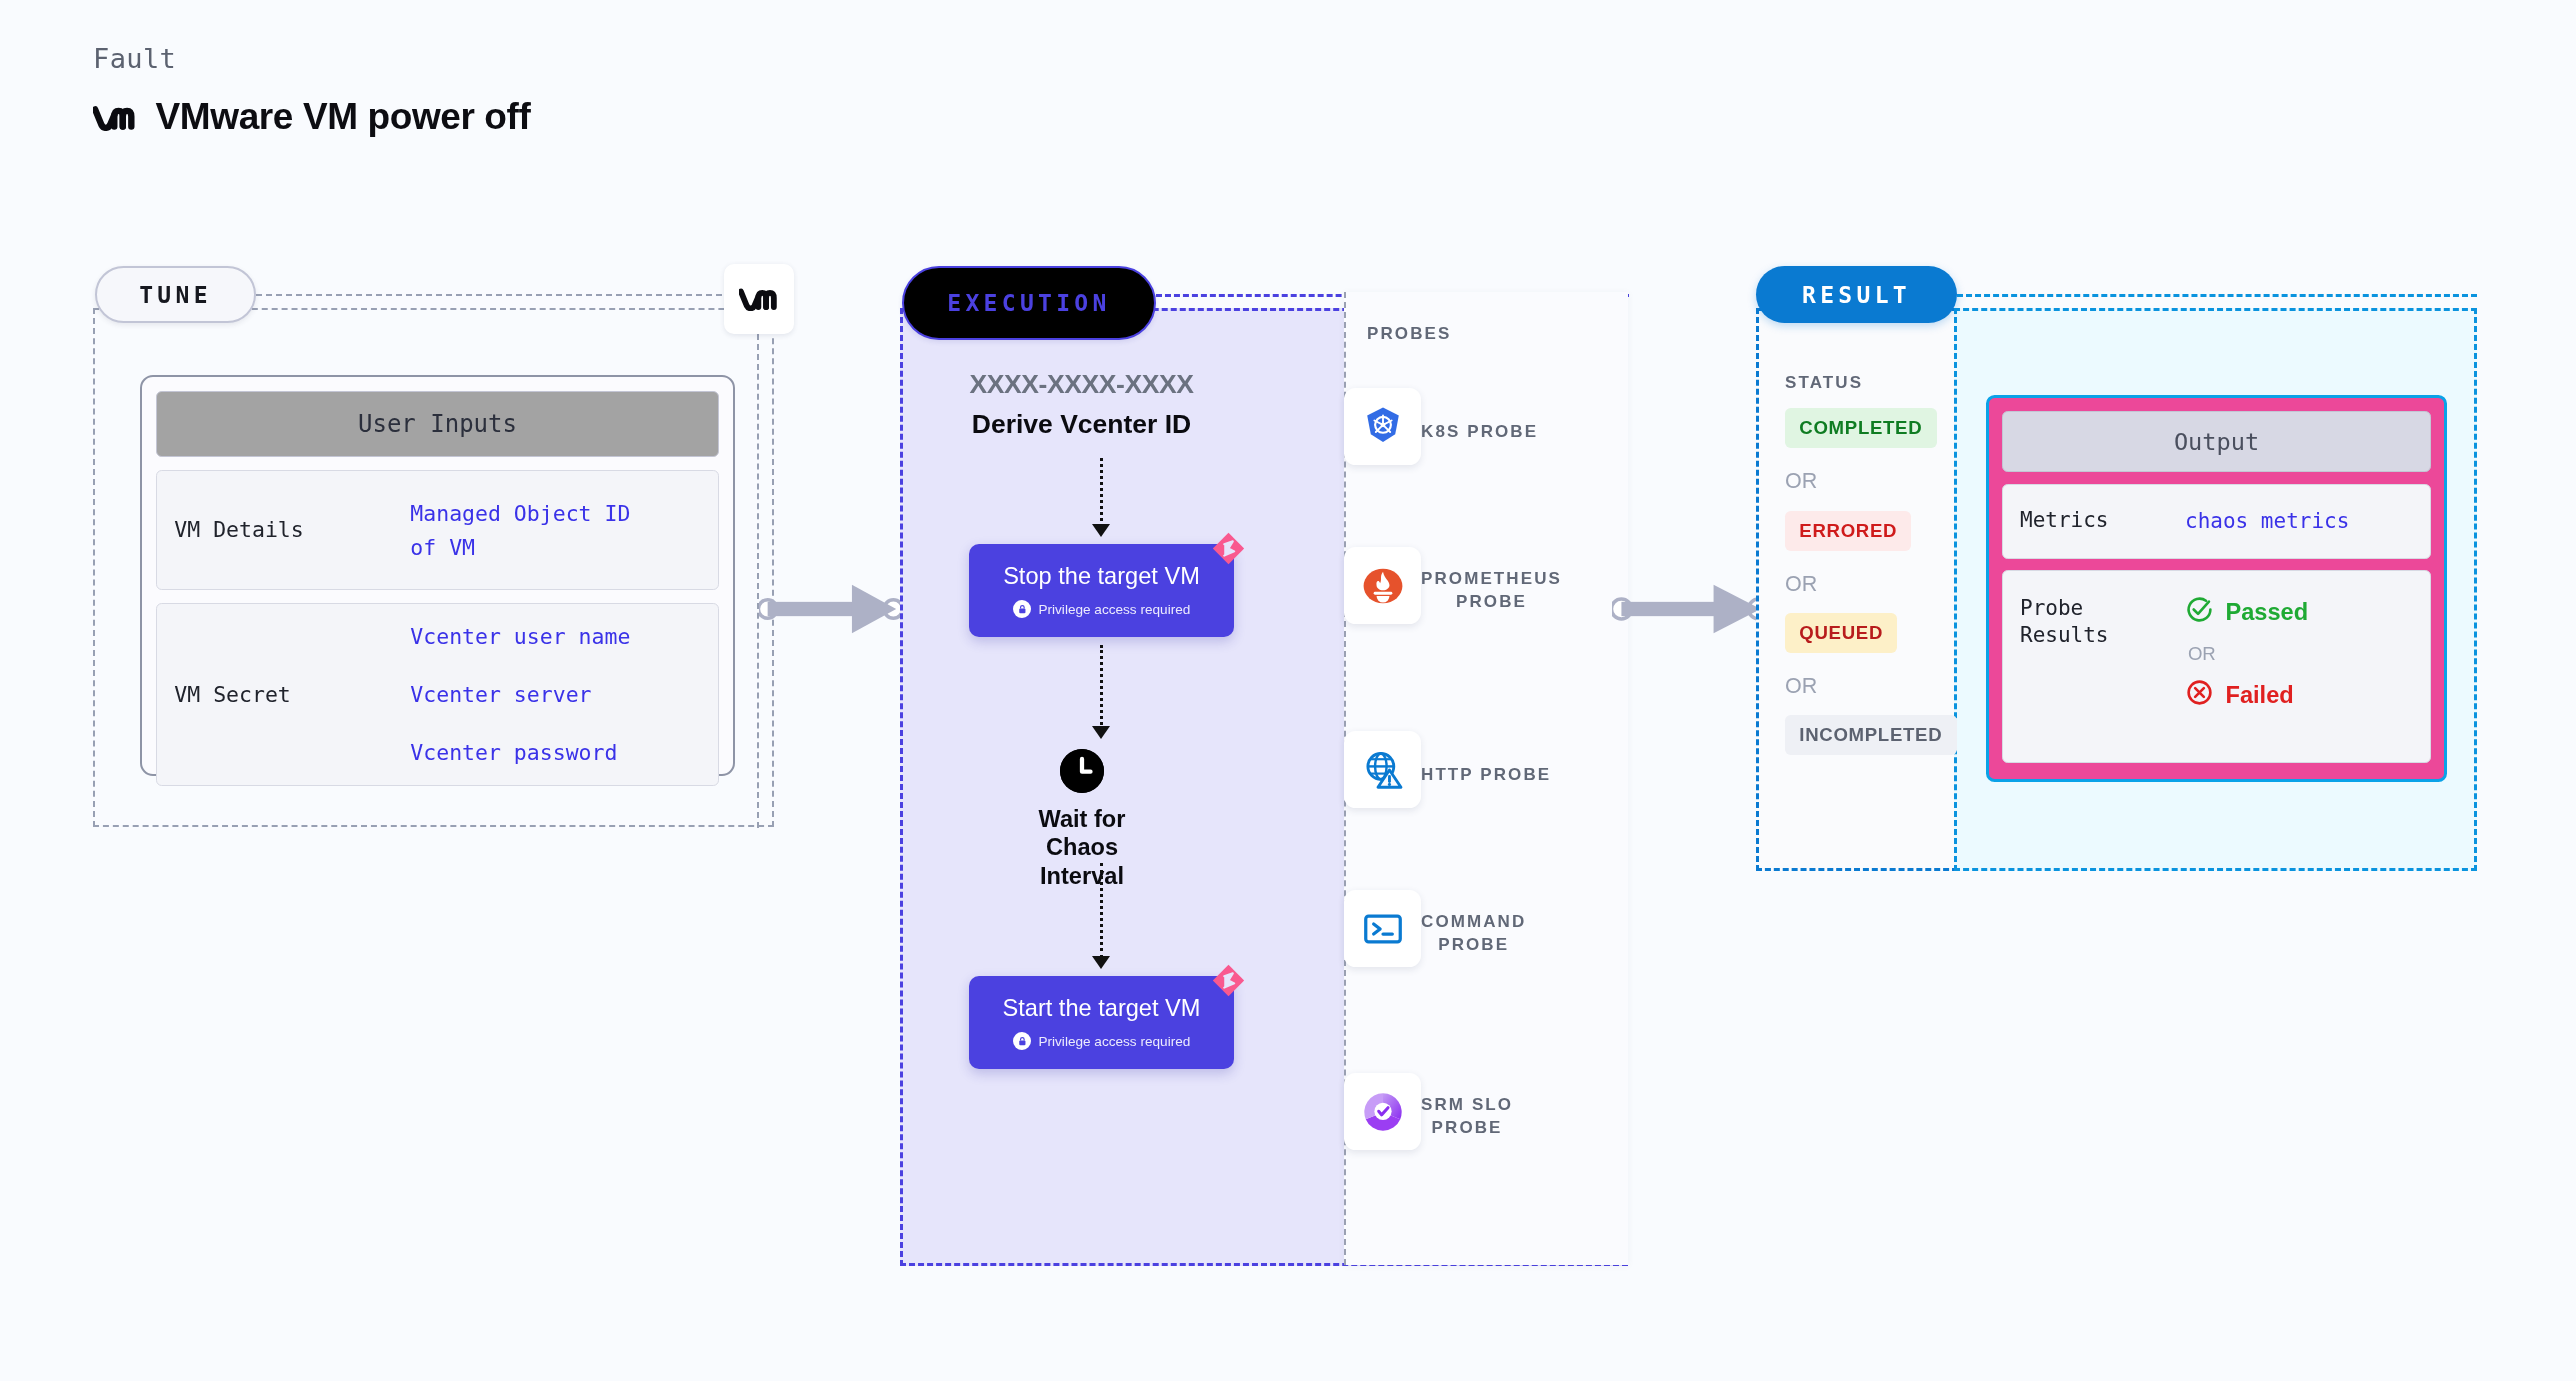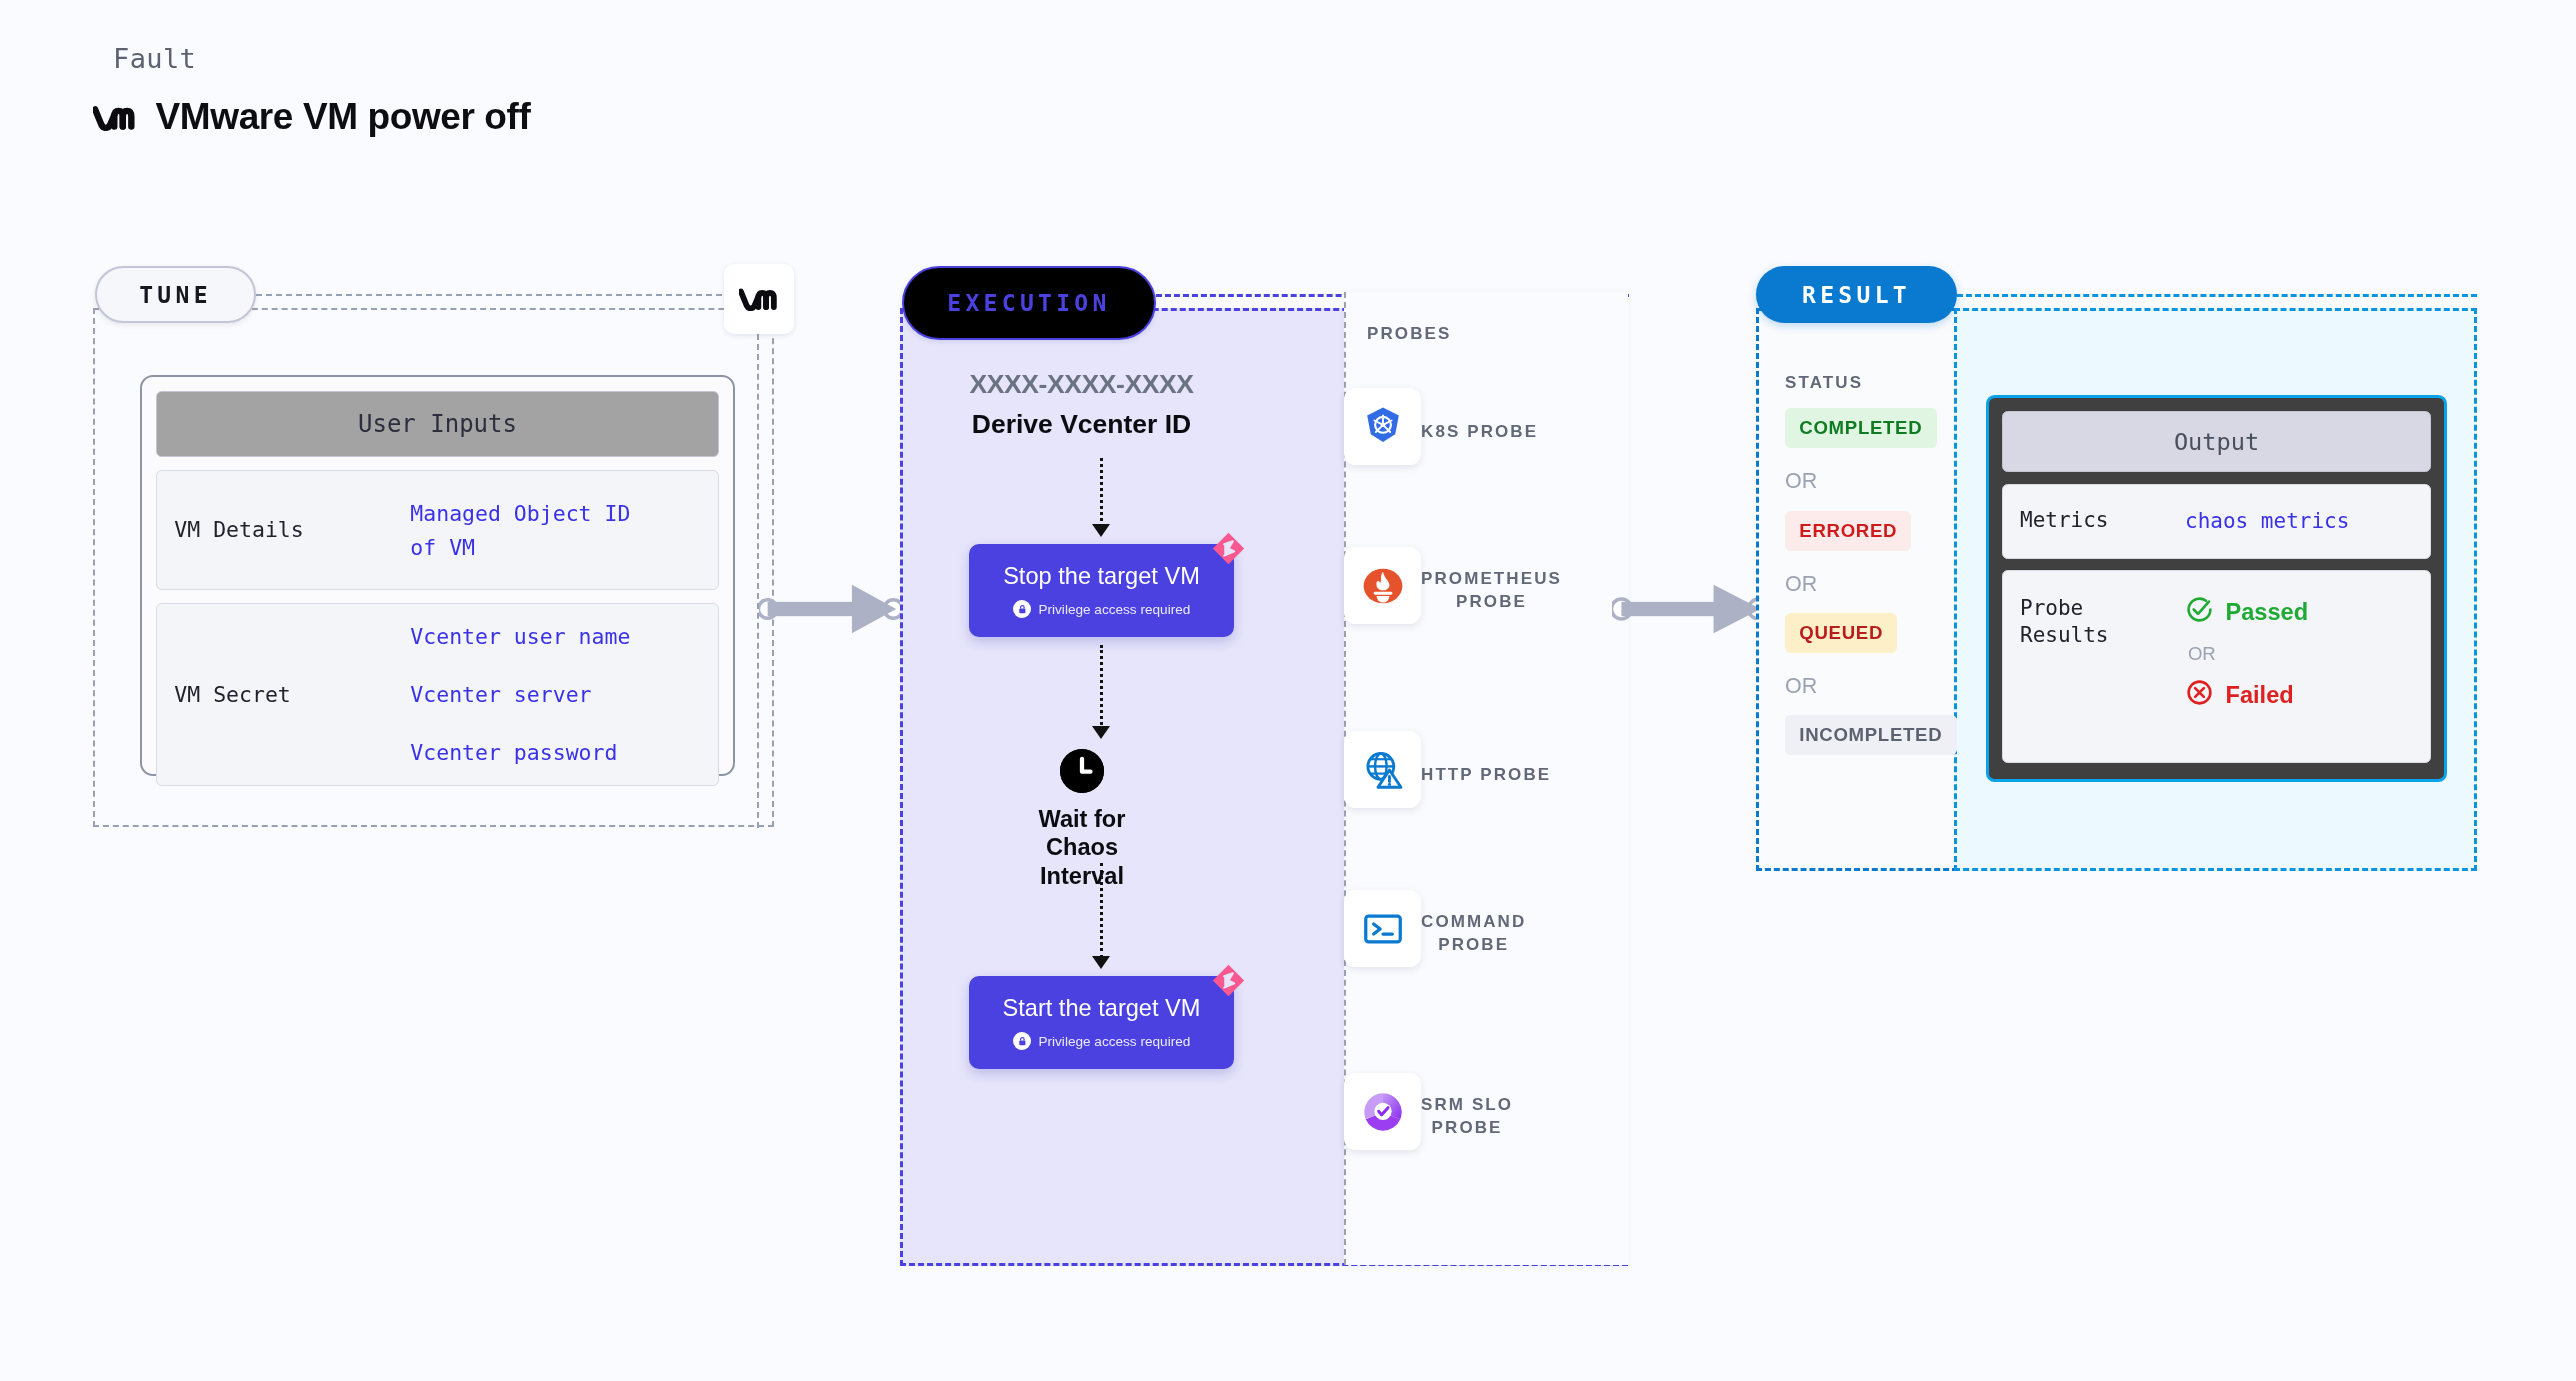--- a/index.html
+++ b/index.html
@@ -15,21 +15,20 @@
     overflow: hidden;
   }
 
   
   #header { position: absolute; left: 93px; top: 43px; }
   #fault-label {
     font-family: "DejaVu Sans Mono", monospace;
     font-size: 27px;
     color: #5c6270;
     letter-spacing: 0.4px;
-    margin-left: 20px;
   }
   #title-row {
     display: flex;
     align-items: center;
     gap: 18.6px;
     margin-top: 21.5px;
   }
   #title-text {
     font-size: 37px;
     font-weight: bold;
@@ -306,21 +305,21 @@
     position: absolute;
     font-size: 21.5px; color: #9ba2b2;
   }
 
   #output-card {
     position: absolute;
     left: 1986px; top: 395px; width: 461px; height: 387px;
     box-sizing: border-box;
     border: 3.6px solid #0aa2e8;
     border-radius: 8.6px;
-    background: #404040;
+    background: #ec4899;
     padding: 13px;
   }
   #output-header {
     background: #d7d8e4;
     border: 0.7px solid #c3c5d4;
     border-radius: 5.7px;
     height: 59px;
     display: flex; align-items: center; justify-content: center;
     font-family: "DejaVu Sans Mono", monospace;
     font-size: 23.6px;

